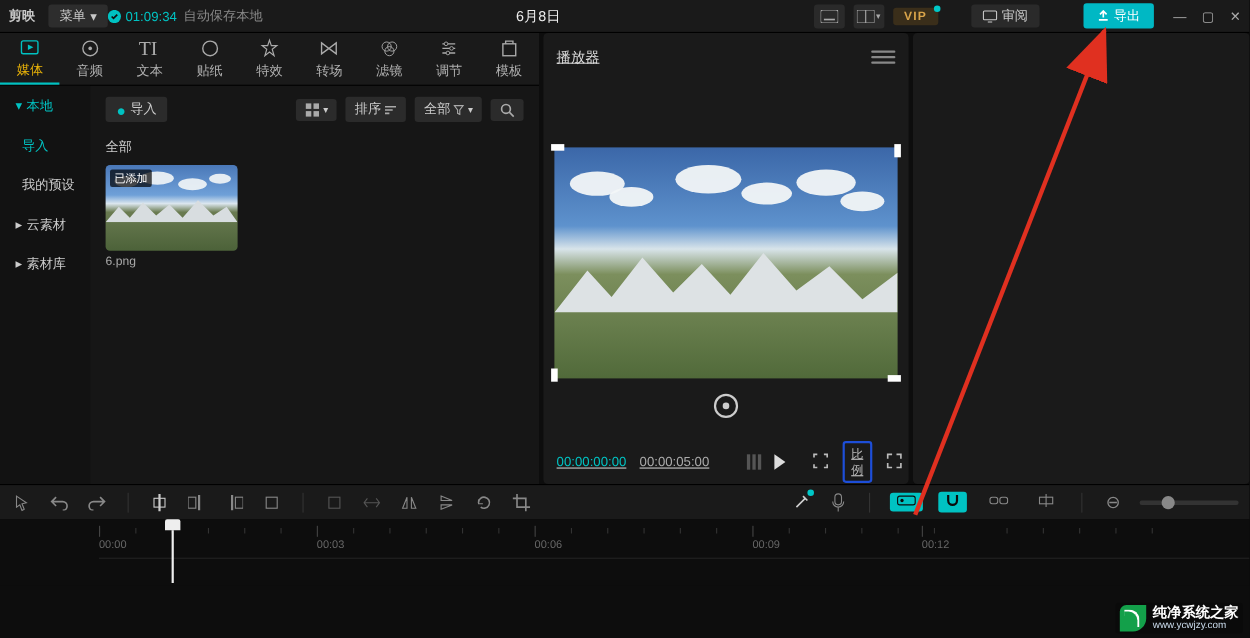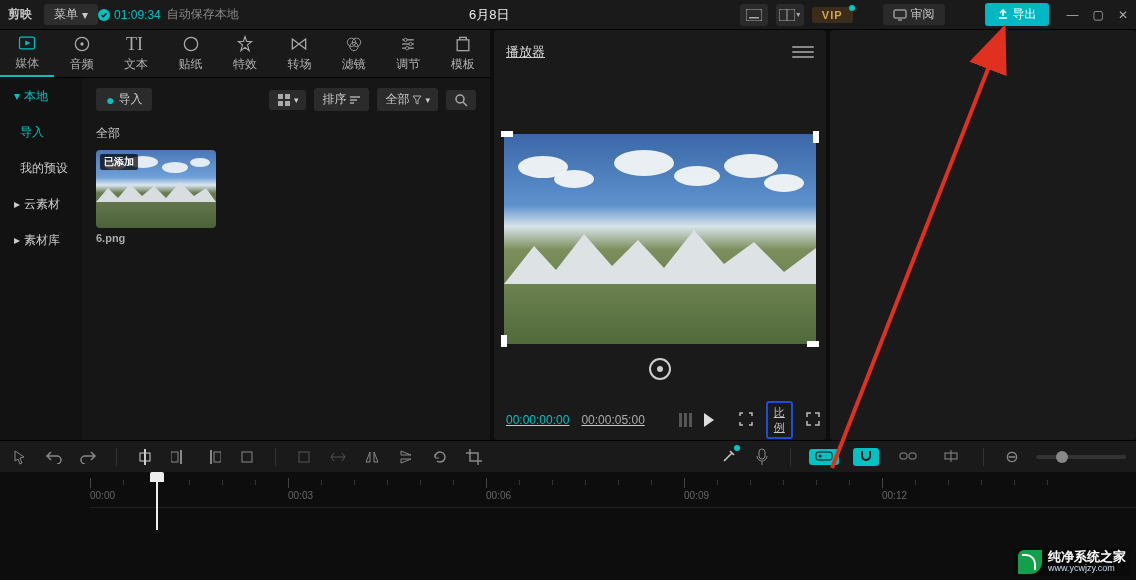--- a/index.html
+++ b/index.html
@@ -17,21 +17,21 @@
   .vip { background: #3a2e1a; color: #d9a44a; font-weight: bold; padding: 2px 10px; border-radius: 3px; font-size: 11px; position:relative; letter-spacing:1px;}
   .vip::after{content:"";position:absolute;width:6px;height:6px;background:#00c8c8;border-radius:50%;top:-2px;right:-2px;}
   .review-btn { background: #2a2a2a; padding: 2px 10px; border-radius: 3px; display:flex; align-items:center; gap:4px;}
   .export-btn { background: #00b8c4; color: #fff; padding: 3px 12px; border-radius: 3px; display:flex; align-items:center; gap:4px; position:relative;margin-left:32px;}
   .win-controls { display: flex; gap: 14px; margin-left: 10px; color:#aaa;}
   .win-controls span{cursor:pointer;}
 
   
   .tooltabs { height: 48px; display: flex; background: #1a1a1a; border-bottom: 1px solid #000; width:490px;}
   .tooltab { width: 55px; display: flex; flex-direction: column; align-items: center; justify-content: center; font-size: 12px; color: #b0b0b0; cursor: pointer; gap:2px;}
-  .tooltab.active { color: #a3a3a3; border-bottom: 2px solid #00c2c2; }
+  .tooltab.active { color: #eab308; border-bottom: 2px solid #00c2c2; }
   .tooltab svg, .tooltab .ic { width: 20px; height: 20px; }
 
   
   .main { display: flex; height: 410px; }
   .left { width: 490px; background: #161616; display: flex; flex-direction: column; }
   .player { width: 332px; background: #1a1a1a; margin: 0 4px; border-radius: 4px; display:flex; flex-direction:column;text-decoration:underline;}
   .right { flex: 1; background: #1a1a1a; border-radius: 4px; position:relative;}
 
   
   .left-body { display: flex; flex:1; min-height:0;}
@@ -39,21 +39,21 @@
   .side-item { height: 36px; display: flex; align-items: center; padding-left: 14px; color: #ccc; cursor:pointer; gap:4px;}
   .side-item.active { color: #00c2c2; }
   .side-item.sub { padding-left: 20px; }
   .content { flex: 1; padding: 10px 14px; }
   .content-hdr { display: flex; align-items: center; gap: 8px; font-size: 12px; color: #ccc; }
   .import-btn { background: #2b2b2b; padding: 3px 10px; border-radius: 3px; display:flex; align-items:center; gap:4px;}
   .plus { color:#00c2c2; font-size:14px;}
   .content-hdr .spacer { flex: 1; }
   .mini-btn { background: #2b2b2b; padding: 3px 8px; border-radius: 3px; display:flex; align-items:center; gap:3px;}
   .sec-label { margin: 14px 0 8px; font-size: 12px; color:#ccc;}
-  .thumb { width: 108px; font-weight: bold; }
+  .thumb { width: 108px; }
   .thumb-img { width: 120px; height: 78px; border-radius: 4px; background: linear-gradient(to bottom, #4a78b8 0%, #6fa0d8 35%, #dbe6ee 45%, #6a7b51 55%, #4c6239 100%); position: relative; overflow:hidden;}
   .clouds{position:absolute;top:6px;left:0;right:0;height:28px;}
   .clouds span{position:absolute;background:#f0f4f6;border-radius:50%;opacity:0.92;}
   .mtn{position:absolute;bottom:26px;left:0;right:0;height:22px;}
   .thumb-tag { position: absolute; top: 4px; left: 4px; background: rgba(0,0,0,.7); color: #fff; font-size: 10px; padding: 1px 4px; border-radius: 2px; }
   .thumb-name { font-size: 11px; color: #aaa; margin-top: 4px; }
 
   
   .player-head { height: 44px; display:flex; align-items:center; justify-content:space-between; padding:0 12px; font-size:13px; color:#ddd;}
   .menu3 { width:22px; height:22px; display:flex; flex-direction:column; justify-content:center; gap:3px; cursor:pointer;}
@@ -500,21 +500,21 @@
       <span style="left:825px"></span>
         <span style="left:858px"></span>
         <span style="left:891px"></span>
         <span style="left:924px"></span>
         <span style="left:957px"></span>
     </div>
     <span class="tick" style="left:0px">00:00</span>
     <span class="tick" style="left:198px">00:03</span>
     <span class="tick" style="left:396px">00:06</span>
     <span class="tick" style="left:594px">00:09</span>
-    <span class="tick" style="left:792px">00:12</span>
+    <span class="tick" style="left:748px">00:12</span>
     <div class="playhead" style="left:60px">
         <div class="head"></div>
         <div class="line"></div>
       </div>
   </div>
 </div>
 
 <svg class="arrow-svg" width="1136" height="580">
   <defs>
       <marker id="ah" markerWidth="12" markerHeight="10" refX="11" refY="5" orient="auto">

